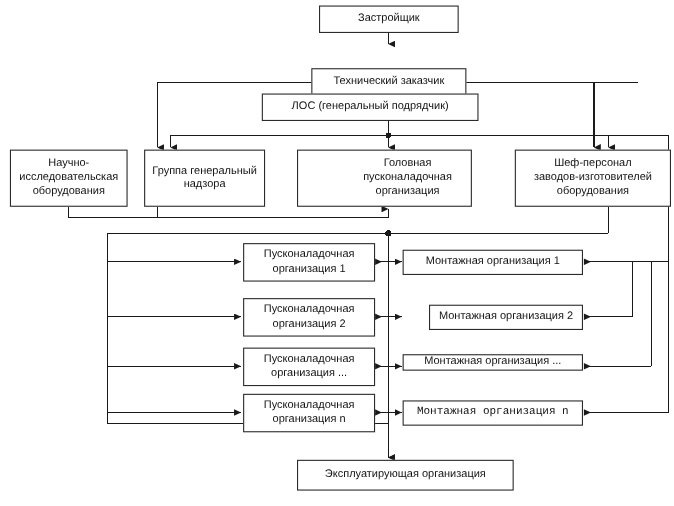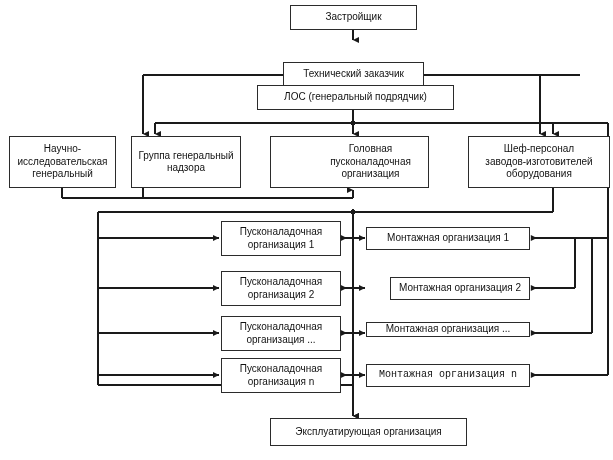--- a/index.html
+++ b/index.html
@@ -138,28 +138,28 @@
   </svg>
 
   <div class="node" style="left:290px; top:5px; width:127px; height:25px;">
     <span class="node-label">Застройщик</span>
   </div>
 
   <div class="node" style="left:283px; top:42px; width:141px; height:25px;margin-top:20px;">
     <span class="node-label">Технический заказчик</span>
   </div>
 
-  <div class="node" style="left:257px; top:85px; width:197px; height:25px;">
+  <div class="node" style="left:238px; top:85px; width:197px; height:25px;">
     <span class="node-label">ЛОС (генеральный подрядчик)</span>
   </div>
 
   <div class="node" style="left:9px; top:136px; width:107px; height:52px;">
     <span class="node-label">Научно-
 исследовательская
-генеральный</span>
+оборудования</span>
   </div>
 
   <div class="node" style="left:131px; top:136px; width:110px; height:52px;">
     <span class="node-label">Группа генеральный
 надзора</span>
   </div>
 
   <div class="node" style="left:270px; top:136px; width:159px; height:52px;padding-left:45px;">
     <span class="node-label">Головная пусконаладочная
 организация</span>

